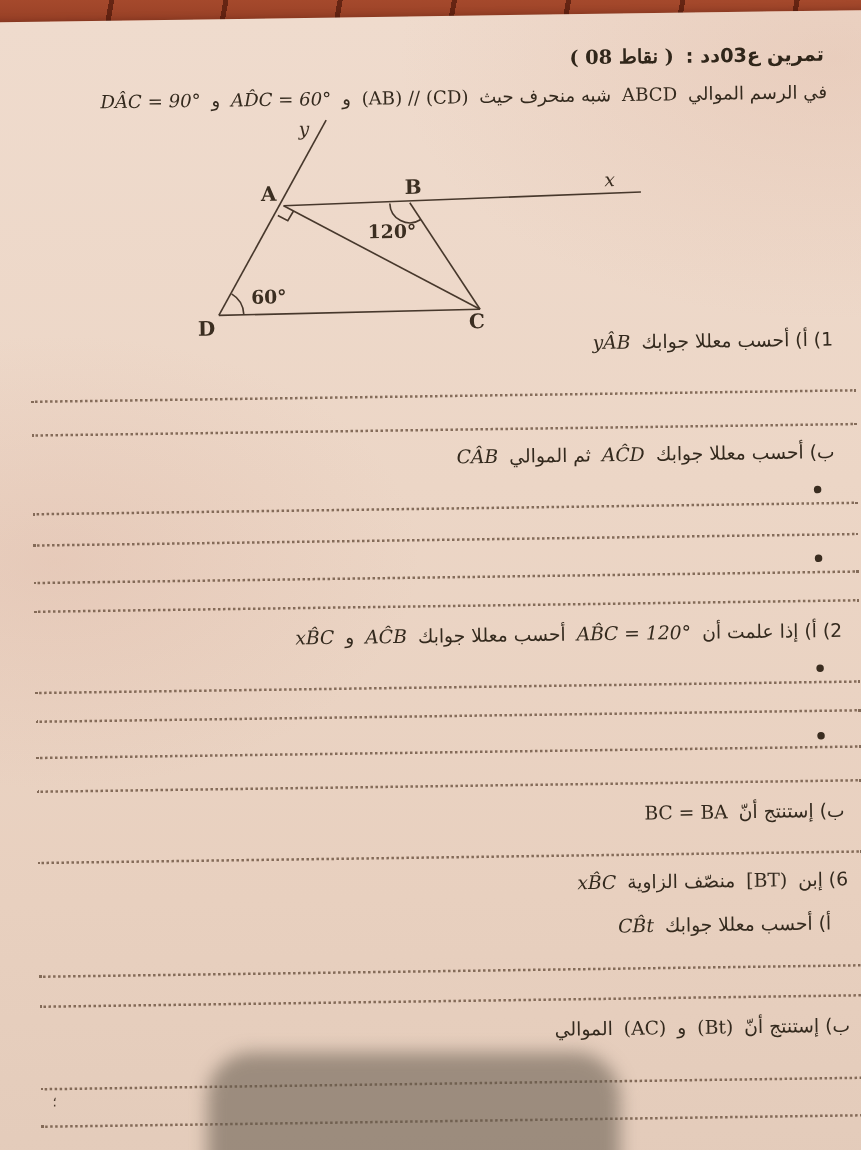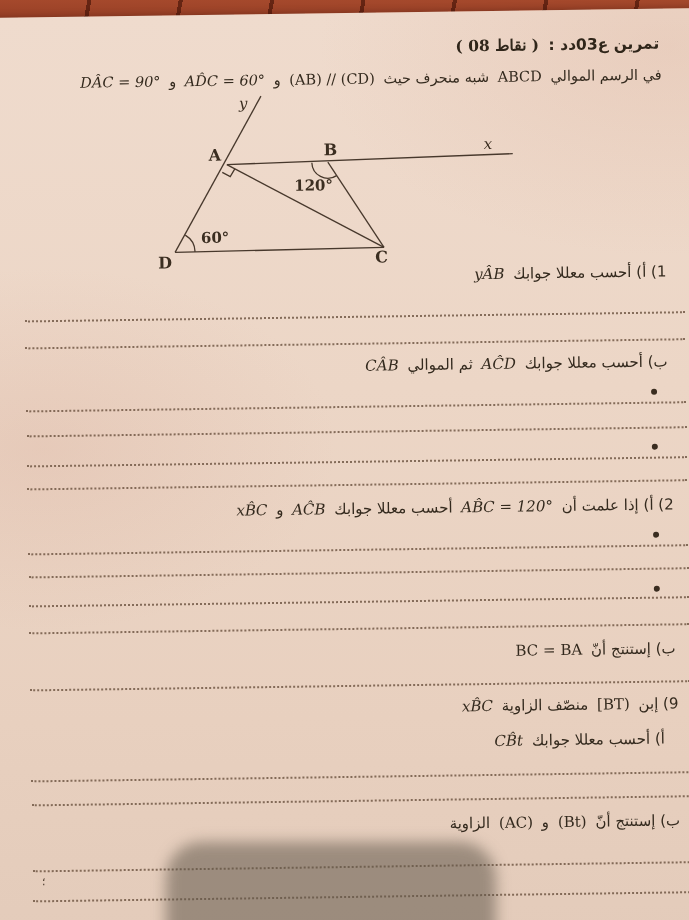--- a/index.html
+++ b/index.html
@@ -135,40 +135,40 @@
     <div class="dotline" style="top:628px;"></div>
 
     <div class="q" style="top:644px;right:14px;">
       <span class="seg">ب) إستنتج أنّ</span>
       <span class="seg m" dir="ltr">BC = BA</span>
     </div>
 
     <div class="dotline" style="top:685px;"></div>
 
     <div class="q" style="top:699px;right:12px;">
-      <span class="seg">9) إبن</span>
+      <span class="seg">6) إبن</span>
       <span class="seg m" dir="ltr">[BT)</span>
       <span class="seg">منصّف الزاوية</span>
       <span class="seg mi" dir="ltr">xB̂C</span>
     </div>
 
     <div class="q" style="top:734px;right:26px;">
       <span class="seg">أ) أحسب معللا جوابك</span>
       <span class="seg mi" dir="ltr">CB̂t</span>
     </div>
 
     <div class="dotline" style="top:776px;"></div>
     <div class="dotline" style="top:800px;"></div>
 
     <div class="q" style="top:816px;right:12px;">
       <span class="seg">ب) إستنتج أنّ</span>
       <span class="seg m" dir="ltr">(Bt)</span>
       <span class="seg">و</span>
       <span class="seg m" dir="ltr">(AC)</span>
-      <span class="seg">الزاوية</span>
+      <span class="seg">الموالي</span>
     </div>
 
     <div class="dotline" style="top:866px;"></div>
     <div class="stray">؛</div>
     <div class="dotline" style="top:896px;"></div>
   </div>
 
   <div class="shadow"></div>
 </div>
 

